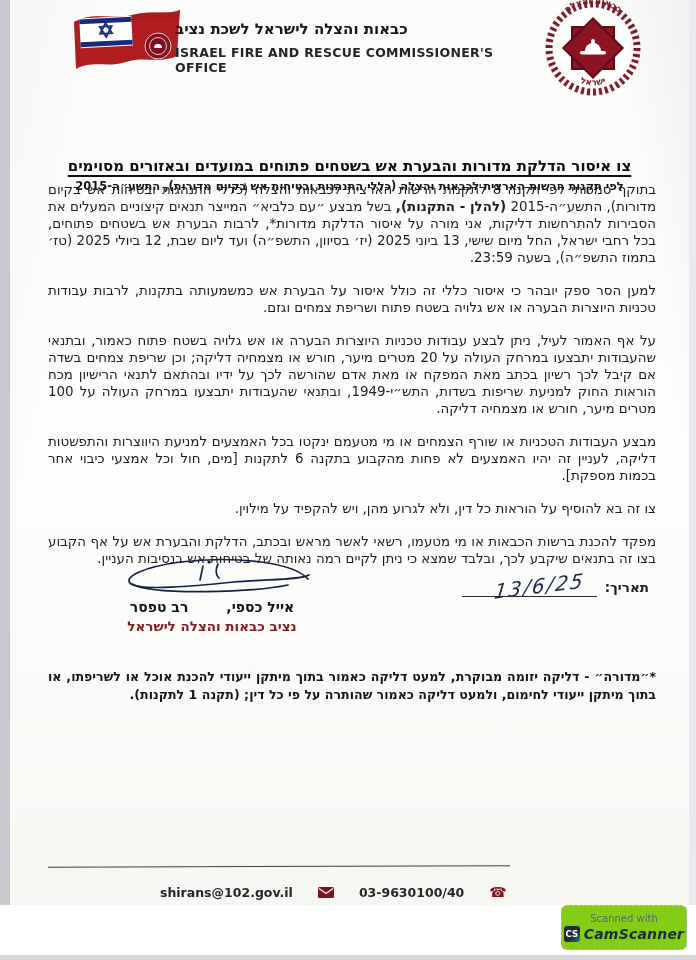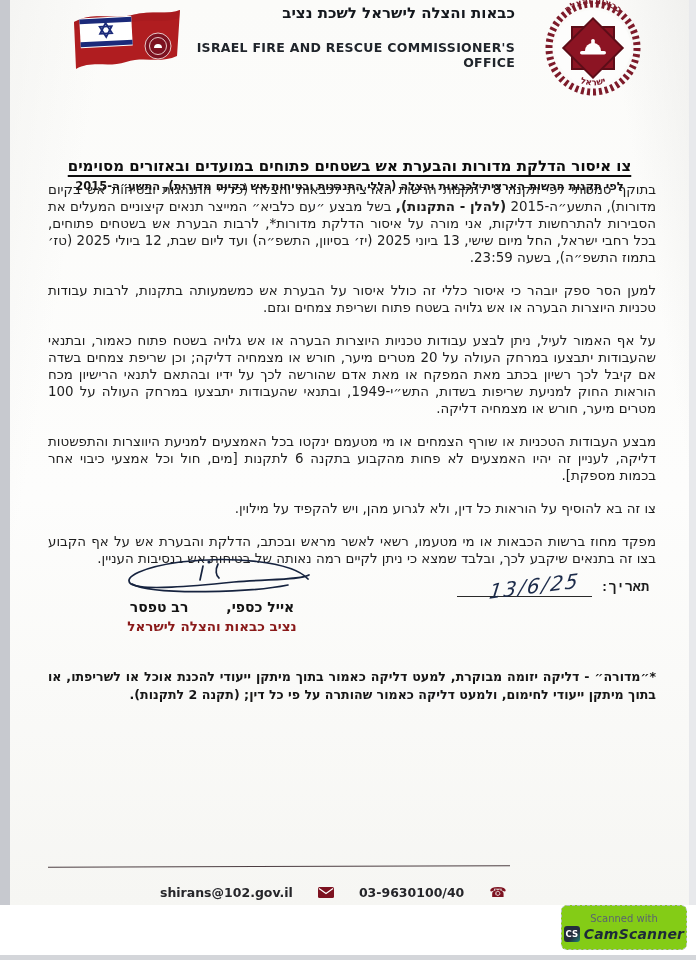--- a/index.html
+++ b/index.html
@@ -15,36 +15,36 @@
   .scan-page{
     position:absolute;left:10px;top:0;width:679px;height:905px;overflow:hidden;
     background:
       linear-gradient(100deg, rgba(240,240,238,.55) 0%, rgba(255,255,255,0) 12%),
       linear-gradient(260deg, rgba(233,233,231,.6) 0%, rgba(255,255,255,0) 10%),
       linear-gradient(180deg,#fbfbf9 0%,#fdfdfc 55%,#f6f6f3 100%);
     border-bottom:1px solid #c2c2c4;
     color:#1f1f1f;
   }
   
-  .hdr-center{position:absolute;top:4px;left:165px;width:340px;text-align:right;}
+  .hdr-center{position:absolute;top:20px;left:165px;width:340px;text-align:left;}
   .hdr-he{font-size:15px;font-weight:bold;color:#14181d;direction:rtl;}
-  .hdr-en{font-size:12.5px;font-weight:bold;color:#20252b;letter-spacing:.3px;margin-top:18px;}
+  .hdr-en{font-size:12.5px;font-weight:bold;color:#20252b;letter-spacing:.3px;margin-top:7px;}
   .flag{position:absolute;left:56px;top:6px;}
   .emblem{position:absolute;right:44px;top:-4px;}
   
   .title-block{position:absolute;top:120px;left:0;width:100%;text-align:center;direction:rtl;margin-top:37px;}
   .doc-title{font-size:15px;font-weight:bold;color:#0e0e0e;text-decoration:underline;text-underline-offset:4px;text-decoration-thickness:1.5px;}
   .doc-subtitle{font-size:11.5px;font-weight:bold;color:#151515;margin-top:4px;}
   
   .doc-body{position:absolute;top:181px;right:33px;left:38px;direction:rtl;text-align:justify;}
   .doc-body p.para{margin:0 0 16px 0;font-size:13.4px;line-height:17px;color:#1e1e1e;}
   .doc-body .b{font-weight:bold;}
   
   .date-block{position:absolute;top:570px;right:40px;direction:rtl;display:flex;align-items:flex-end;gap:8px;}
-  .date-label{font-size:13.5px;font-weight:bold;color:#1d1d1d;padding-bottom:2px;font-family:Liberation Mono, monospace;}
+  .date-label{font-size:13.5px;font-weight:bold;color:#1d1d1d;padding-bottom:2px;}
   .date-line{position:relative;width:135px;border-bottom:1.6px solid #2a2a2a;height:26px;}
   .date-hand{
     position:absolute;right:12px;bottom:-2px;font-size:20px;color:#1c2b4a;
     font-style:italic;transform:rotate(-7deg) skewX(-14deg);letter-spacing:2px;white-space:nowrap;
   }
   .sig-block{position:absolute;top:553px;left:72px;width:260px;text-align:center;}
   .sig-svg{display:block;margin:0 auto;}
   .sig-names{direction:rtl;display:flex;justify-content:center;gap:38px;font-size:14px;font-weight:bold;color:#141414;margin-top:-6px;}
   .sig-role{direction:rtl;font-size:13.5px;font-weight:bold;color:#8a1a1a;margin-top:3px;}
   
@@ -123,21 +123,21 @@
     <div class="doc-title">צו איסור הדלקת מדורות והבערת אש בשטחים פתוחים במועדים ובאזורים מסוימים</div>
     <div class="doc-subtitle">לפי תקנות הרשות הארצית לכבאות והצלה (כללי התנהגות ובטיחות אש בקיום מדורות), התשע״ה-2015</div>
   </div>
 
   <div class="doc-body">
       <p class="para"><span>בתוקף סמכותי לפי תקנה 8 לתקנות הרשות הארצית לכבאות והצלה (כללי התנהגות ובטיחות אש בקיום מדורות), התשע״ה-2015 </span><span class="b">(להלן - התקנות),</span><span> בשל מבצע ״עם כלביא״ המייצר תנאים קיצוניים המעלים את הסבירות להתרחשות דליקות, אני מורה על איסור הדלקת מדורות*, לרבות הבערת אש בשטחים פתוחים, בכל רחבי ישראל, החל מיום שישי, 13 ביוני 2025 (יז׳ בסיוון, התשפ״ה) ועד ליום שבת, 12 ביולי 2025 (טז׳ בתמוז התשפ״ה), בשעה 23:59.</span></p>
       <p class="para"><span>למען הסר ספק יובהר כי איסור כללי זה כולל איסור על הבערת אש כמשמעותה בתקנות, לרבות עבודות טכניות היוצרות הבערה או אש גלויה בשטח פתוח ושריפת צמחים וגזם.</span></p>
       <p class="para"><span>על אף האמור לעיל, ניתן לבצע עבודות טכניות היוצרות הבערה או אש גלויה בשטח פתוח כאמור, ובתנאי שהעבודות יתבצעו במרחק העולה על 20 מטרים מיער, חורש או מצמחיה דליקה; וכן שריפת צמחים בשדה אם קיבל לכך רשיון בכתב מאת המפקח או מאת אדם שהורשה לכך על ידיו ובהתאם לתנאי הרישיון מכח הוראות החוק למניעת שריפות בשדות, התש״י-1949, ובתנאי שהעבודות יתבצעו במרחק העולה על 100 מטרים מיער, חורש או מצמחיה דליקה.</span></p>
       <p class="para"><span>מבצע העבודות הטכניות או שורף הצמחים או מי מטעמם ינקטו בכל האמצעים למניעת היווצרות והתפשטות דליקה, לעניין זה יהיו האמצעים לא פחות מהקבוע בתקנה 6 לתקנות [מים, חול וכל אמצעי כיבוי אחר בכמות מספקת].</span></p>
       <p class="para"><span>צו זה בא להוסיף על הוראות כל דין, ולא לגרוע מהן, ויש להקפיד על מילוין.</span></p>
-      <p class="para"><span>מפקד מחוז ברשות הכבאות או מי מטעמו, רשאי לאשר מראש ובכתב, הדלקת והבערת אש על אף הקבוע בצו זה בתנאים שיקבע לכך, ובלבד שמצא כי ניתן לקיים רמה נאותה של בטיחות אש בנסיבות העניין.</span></p>
+      <p class="para"><span>מפקד להכנת ברשות הכבאות או מי מטעמו, רשאי לאשר מראש ובכתב, הדלקת והבערת אש על אף הקבוע בצו זה בתנאים שיקבע לכך, ובלבד שמצא כי ניתן לקיים רמה נאותה של בטיחות אש בנסיבות העניין.</span></p>
     </div>
 
   <div class="date-block">
     <span class="date-label">תאריך:</span>
     <span class="date-line">
       <span class="date-hand">13/6/25</span>
     </span>
   </div>
 
   <div class="sig-block">
@@ -150,21 +150,21 @@
       </g>
       <circle cx="107" cy="9" r="1.6" fill="#16233f"></circle>
     </svg>
     <div class="sig-names">
       <span>אייל כספי,</span>
       <span>רב טפסר</span>
     </div>
     <div class="sig-role">נציב כבאות והצלה לישראל</div>
   </div>
 
-  <div class="footnote">*״מדורה״ - דליקה יזומה מבוקרת, למעט דליקה כאמור בתוך מיתקן ייעודי להכנת אוכל או לשריפתו, או בתוך מיתקן ייעודי לחימום, ולמעט דליקה כאמור שהותרה על פי כל דין; (תקנה 2 לתקנות).</div>
+  <div class="footnote">*״מדורה״ - דליקה יזומה מבוקרת, למעט דליקה כאמור בתוך מיתקן ייעודי להכנת אוכל או לשריפתו, או בתוך מיתקן ייעודי לחימום, ולמעט דליקה כאמור שהותרה על פי כל דין; (תקנה 1 לתקנות).</div>
 
   <div class="footer-rule"></div>
   <div class="footer-row">
     <span>shirans@102.gov.il</span>
     <svg width="16" height="11" viewBox="0 0 16 11">
       <rect x="0" y="0" width="16" height="11" rx="1.5" fill="#7d1220"></rect>
       <path d="M1,1.5 L8,6.5 L15,1.5" fill="none" stroke="#ffffff" stroke-width="1.2"></path>
     </svg>
     <span>03-9630100/40</span>
     <span class="phone-glyph">☎</span>

